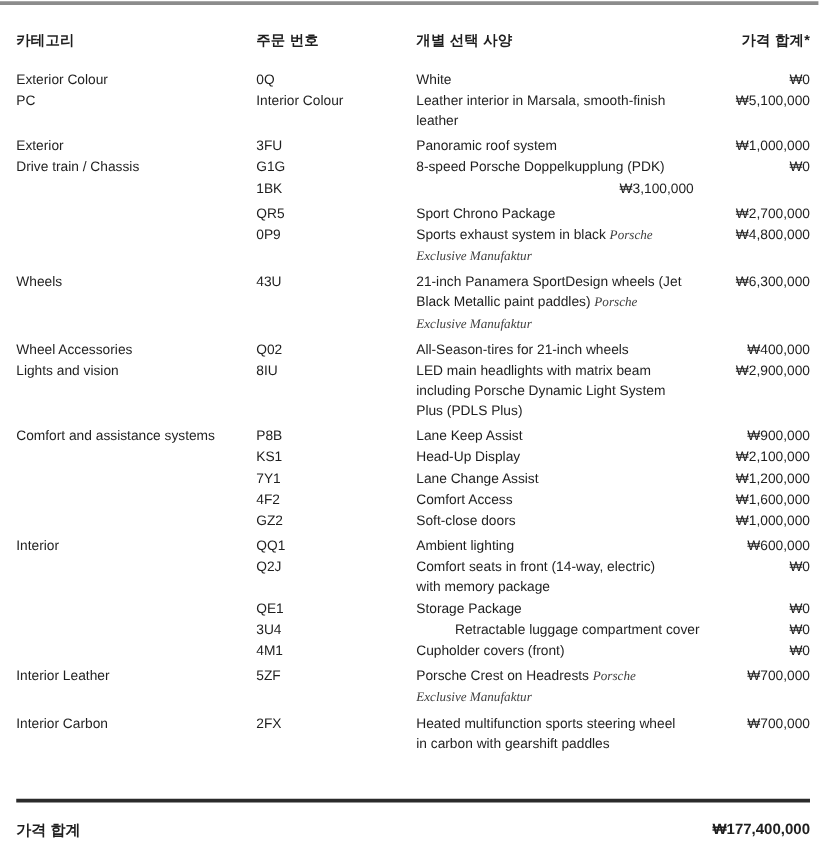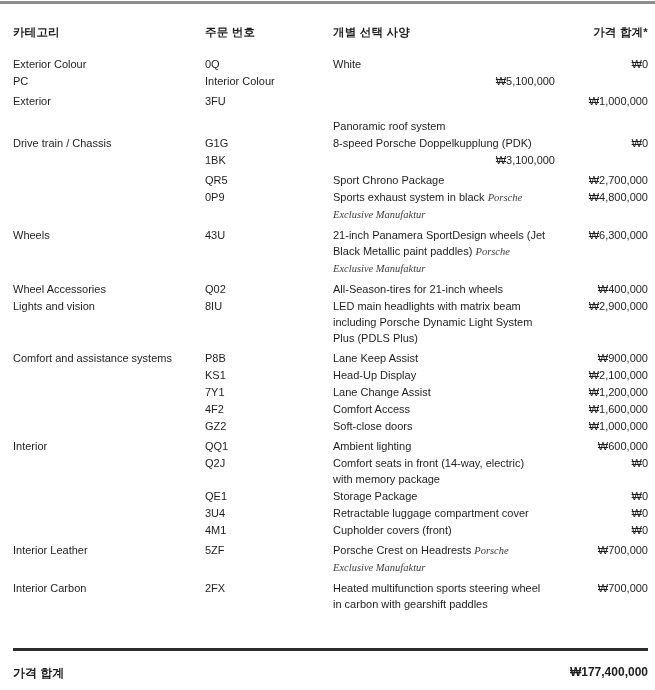--- a/index.html
+++ b/index.html
@@ -86,27 +86,31 @@
         <span class="cell">Exterior Colour</span>
         <span class="cell">0Q</span>
         <span>
           <span class="desc-line" style="display: block;"><span>White</span></span>
         </span>
         <span class="price">₩0</span>
       </div>
       <div class="row">
         <span class="cell">PC</span>
         <span class="cell">Interior Colour</span>
+        <span>
+          <span class="desc-line" style="display: block;"><span>Leather interior in Marsala, smooth-finish</span></span>
+          <span class="desc-line" style="display: block;"><span>leather</span></span>
+        </span>
         <span class="price">₩5,100,000</span>
       </div>
       <div class="row gap">
         <span class="cell">Exterior</span>
         <span class="cell">3FU</span>
         <span>
-          <span class="desc-line" style="display: block; margin-top: 25px;"><span>Panoramic roof system</span></span>
+          <span class="desc-line" style="display: block;"><span>Panoramic roof system</span></span>
         </span>
         <span class="price">₩1,000,000</span>
       </div>
       <div class="row">
         <span class="cell">Drive train / Chassis</span>
         <span class="cell">G1G</span>
         <span>
           <span class="desc-line" style="display: block;"><span>8-speed Porsche Doppelkupplung (PDK)</span></span>
         </span>
         <span class="price">₩0</span>
@@ -223,21 +227,21 @@
         <span class="cell">QE1</span>
         <span>
           <span class="desc-line" style="display: block;"><span>Storage Package</span></span>
         </span>
         <span class="price">₩0</span>
       </div>
       <div class="row">
         <span class="cell"></span>
         <span class="cell">3U4</span>
         <span>
-          <span class="desc-line" style="display: block;"><span>Retractable luggage compartment cover</span></span>
+          <span class="desc-line" style="display: block; margin-left: 31px;"><span>Retractable luggage compartment cover</span></span>
         </span>
         <span class="price">₩0</span>
       </div>
       <div class="row">
         <span class="cell"></span>
         <span class="cell">4M1</span>
         <span>
           <span class="desc-line" style="display: block;"><span>Cupholder covers (front)</span></span>
         </span>
         <span class="price">₩0</span>

